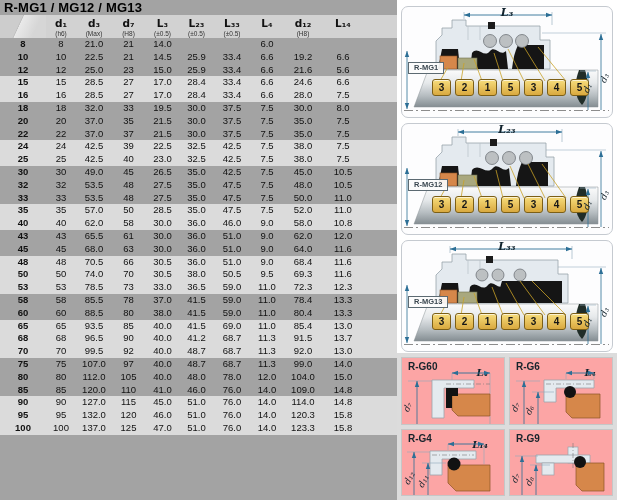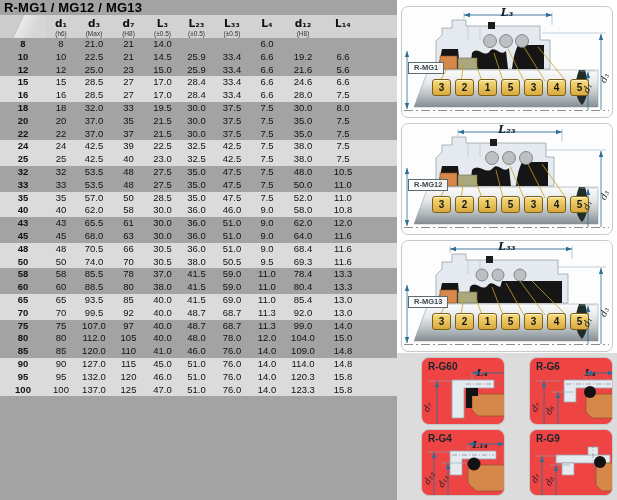--- a/index.html
+++ b/index.html
@@ -33,21 +33,21 @@
            background:linear-gradient(#f7dd7c,#d9a93f);color:#161616;font-weight:bold;font-size:10px;
            display:flex;align-items:center;justify-content:center;
            box-shadow:inset 0 1px 0 rgba(255,255,255,.65);}
   .ddim{position:absolute;font-family:"DejaVu Serif",serif;font-style:italic;font-size:9px;color:#10222c;
         transform:rotate(-64deg);}
   .ddim.d1{right:20px;top:76px;}
   .ddim.d3{right:3px;top:66px;}
   
   .seats{position:absolute;left:0;top:353px;width:212px;height:139px;background:#dcdcdc;
          padding:4px;display:grid;grid-template-columns:1fr 1fr;grid-template-rows:1fr 1fr;gap:4px;}
-  .scard{position:relative;background:#ef4444;border:1px solid #c6c6c6;border-radius:8px;overflow:hidden;margin-left:20px;}
+  .scard{position:relative;background:#fca5a5;border:1px solid #c6c6c6;border-radius:0;overflow:hidden;}
   .sname{position:absolute;left:6px;top:3px;font-size:10px;font-weight:bold;color:#17242c;}
   .sdim-top{position:absolute;top:9px;right:16px;font-family:"DejaVu Serif",serif;font-style:italic;
             font-weight:bold;font-size:10px;color:#10222c;}
   .scard svg{position:absolute;left:0;bottom:0;width:104px;height:56px;}
   .sdd{position:absolute;font-family:"DejaVu Serif",serif;font-style:italic;font-size:9px;color:#10222c;
        transform:rotate(-62deg);}
   .sdd.p1{left:1px;bottom:12px;}
   .sdd.p2{left:15px;bottom:9px;}
 </style>
 </head>
@@ -241,20 +241,33 @@
             <td>40</td>
             <td>23.0</td>
             <td>32.5</td>
             <td>42.5</td>
             <td>7.5</td>
             <td>38.0</td>
             <td>7.5</td>
             <td></td>
           </tr>
           <tr>
+            <td>30</td>
+            <td>30</td>
+            <td>49.0</td>
+            <td>45</td>
+            <td>26.5</td>
+            <td>35.0</td>
+            <td>42.5</td>
+            <td>7.5</td>
+            <td>45.0</td>
+            <td>10.5</td>
+            <td></td>
+          </tr>
+          <tr>
             <td>32</td>
             <td>32</td>
             <td>53.5</td>
             <td>48</td>
             <td>27.5</td>
             <td>35.0</td>
             <td>47.5</td>
             <td>7.5</td>
             <td>48.0</td>
             <td>10.5</td>
@@ -344,20 +357,33 @@
             <td>74.0</td>
             <td>70</td>
             <td>30.5</td>
             <td>38.0</td>
             <td>50.5</td>
             <td>9.5</td>
             <td>69.3</td>
             <td>11.6</td>
             <td></td>
           </tr>
+          <tr class="stripe">
+            <td>53</td>
+            <td>53</td>
+            <td>78.5</td>
+            <td>73</td>
+            <td>33.0</td>
+            <td>36.5</td>
+            <td>59.0</td>
+            <td>11.0</td>
+            <td>72.3</td>
+            <td>12.3</td>
+            <td></td>
+          </tr>
           <tr>
             <td>58</td>
             <td>58</td>
             <td>85.5</td>
             <td>78</td>
             <td>37.0</td>
             <td>41.5</td>
             <td>59.0</td>
             <td>11.0</td>
             <td>78.4</td>
@@ -381,20 +407,33 @@
             <td>65</td>
             <td>65</td>
             <td>93.5</td>
             <td>85</td>
             <td>40.0</td>
             <td>41.5</td>
             <td>69.0</td>
             <td>11.0</td>
             <td>85.4</td>
             <td>13.0</td>
+            <td></td>
+          </tr>
+          <tr class="stripe">
+            <td>68</td>
+            <td>68</td>
+            <td>96.5</td>
+            <td>90</td>
+            <td>40.0</td>
+            <td>41.2</td>
+            <td>68.7</td>
+            <td>11.3</td>
+            <td>91.5</td>
+            <td>13.7</td>
             <td></td>
           </tr>
           <tr class="stripe">
             <td>70</td>
             <td>70</td>
             <td>99.5</td>
             <td>92</td>
             <td>40.0</td>
             <td>48.7</td>
             <td>68.7</td>

